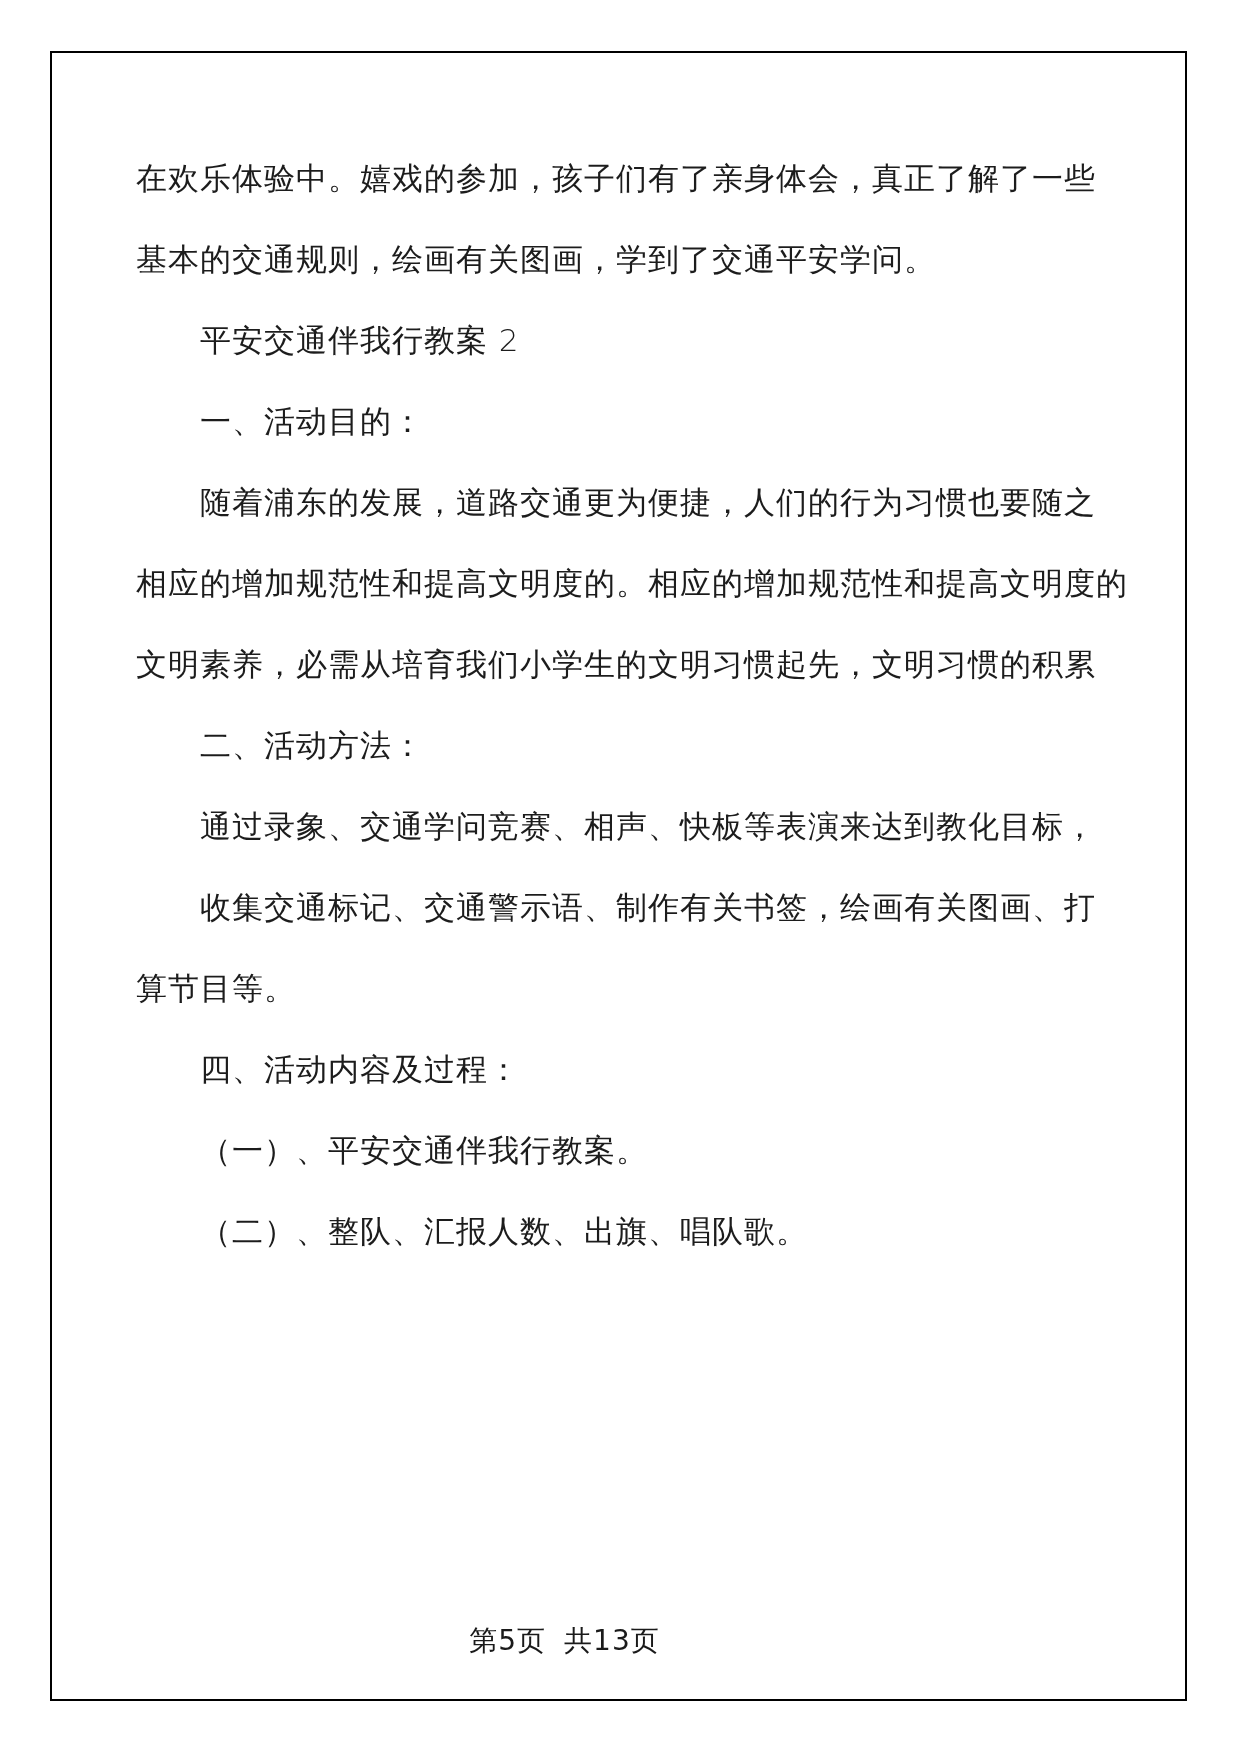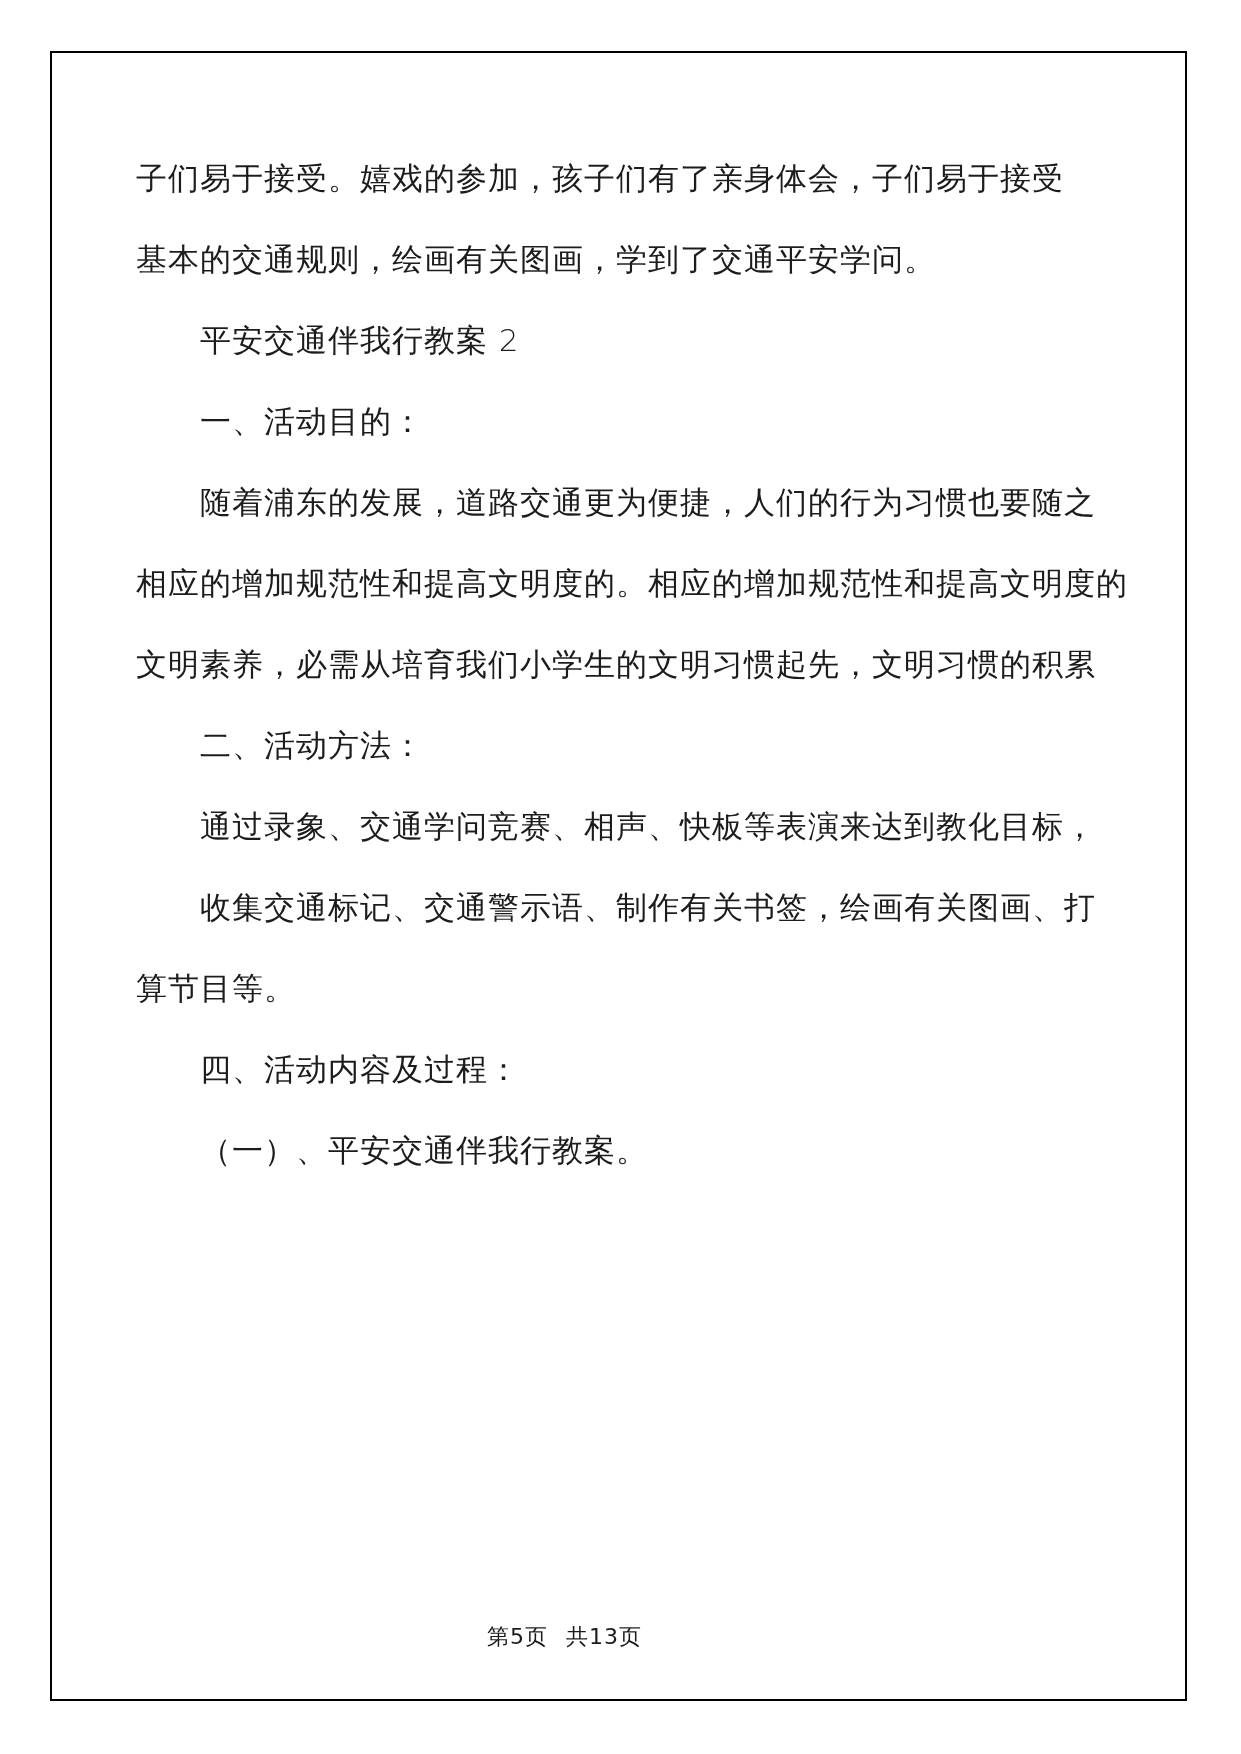--- a/index.html
+++ b/index.html
@@ -42,47 +42,48 @@
   }
   .indent {
     padding-left: 64px;
   }
   .footer {
     position: absolute;
     left: 0;
     top: 1622px;
     width: 1129px;
     text-align: center;
-    font-size: 22px;
+    font-size: 28px;
     color: #1a1a1a;
     letter-spacing: 1px;
   }
   .footer .gap {
     display: inline-block;
     width: 18px;
   }
 </style>
 </head>
 <body>
 
 <div class="page">
   <div class="border-frame"></div>
 
   <div class="content">
-    <div class="line">子们易于接受。嬉戏的参加，孩子们有了亲身体会，子们易于接受</div>
+    <div class="line">在欢乐体验中。嬉戏的参加，孩子们有了亲身体会，真正了解了一些</div>
     <div class="line">基本的交通规则，绘画有关图画，学到了交通平安学问。</div>
     <div class="line indent">平安交通伴我行教案 2</div>
     <div class="line indent">一、活动目的：</div>
     <div class="line indent">随着浦东的发展，道路交通更为便捷，人们的行为习惯也要随之</div>
     <div class="line">相应的增加规范性和提高文明度的。相应的增加规范性和提高文明度的</div>
     <div class="line">文明素养，必需从培育我们小学生的文明习惯起先，文明习惯的积累</div>
     <div class="line indent">二、活动方法：</div>
     <div class="line indent">通过录象、交通学问竞赛、相声、快板等表演来达到教化目标，</div>
     <div class="line indent">收集交通标记、交通警示语、制作有关书签，绘画有关图画、打</div>
     <div class="line">算节目等。</div>
     <div class="line indent">四、活动内容及过程：</div>
     <div class="line indent">（一）、平安交通伴我行教案。</div>
+    <div class="line indent">（二）、整队、汇报人数、出旗、唱队歌。</div>
   </div>
 
   <div class="footer">
     <span>第5页</span><span class="gap"></span><span>共13页</span>
   </div>
 </div>
 
 </body></html>

